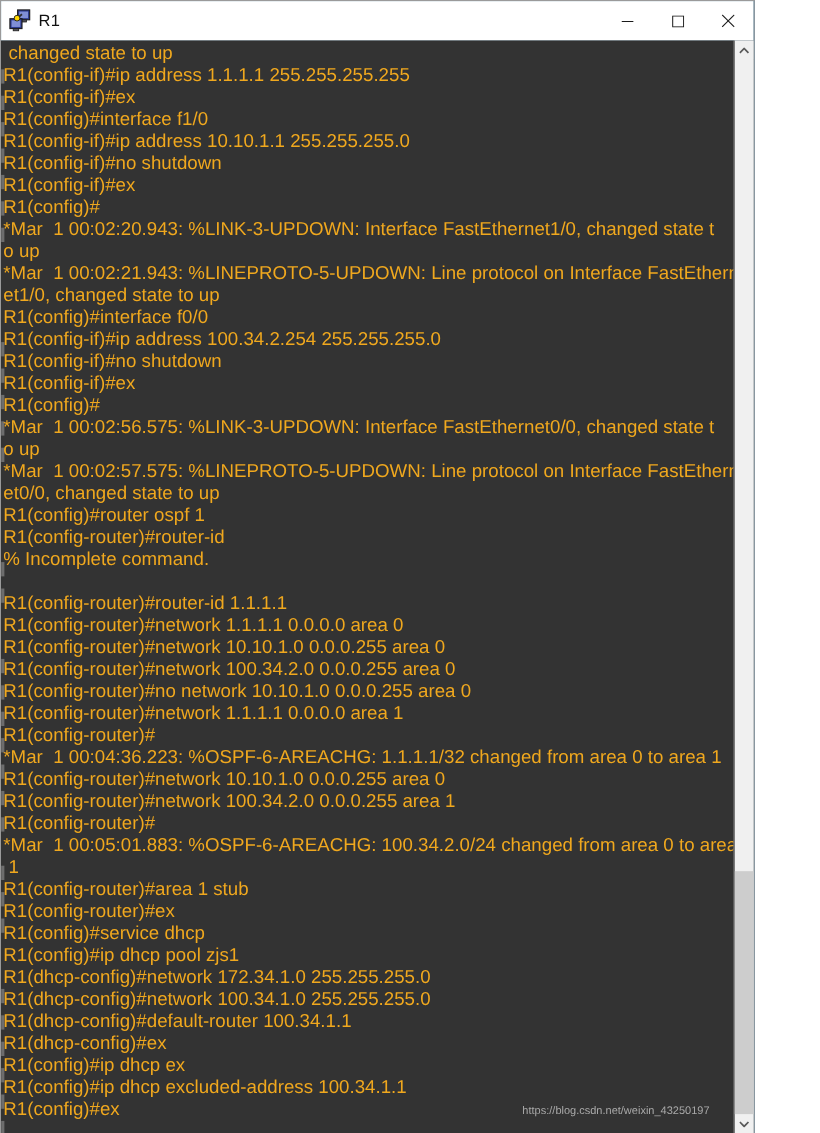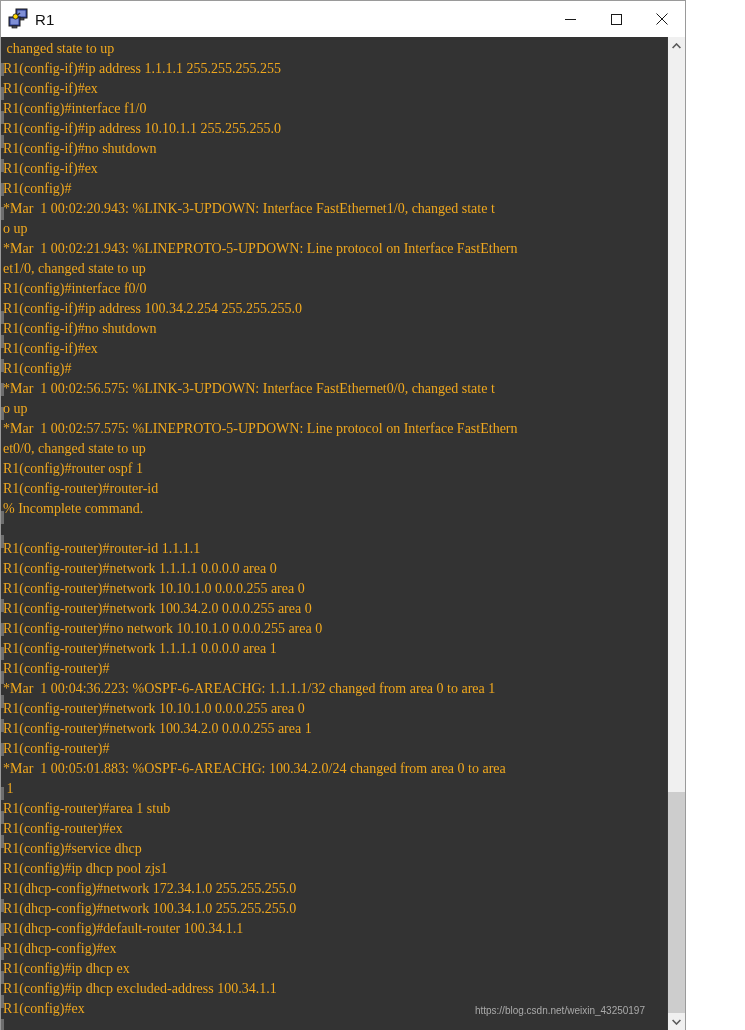--- a/index.html
+++ b/index.html
@@ -82,22 +82,22 @@
     background: #333333;
     overflow: hidden;
     position: relative;
     padding: 0;
   }
   #console-lines {
     position: absolute;
     top: 2px;
     left: 0;
     right: 0;
-    font-family: Liberation Serif, serif;
-    font-size: 14px;
+    font-family: Liberation Sans, sans-serif;
+    font-size: 17px;
     line-height: 20px;
     color: #f0a81e;
     white-space: pre;
     letter-spacing: 0px;
   }
   .cline {
     height: 20px;
     padding-left: 2px;
     white-space: pre;
     overflow: hidden;

